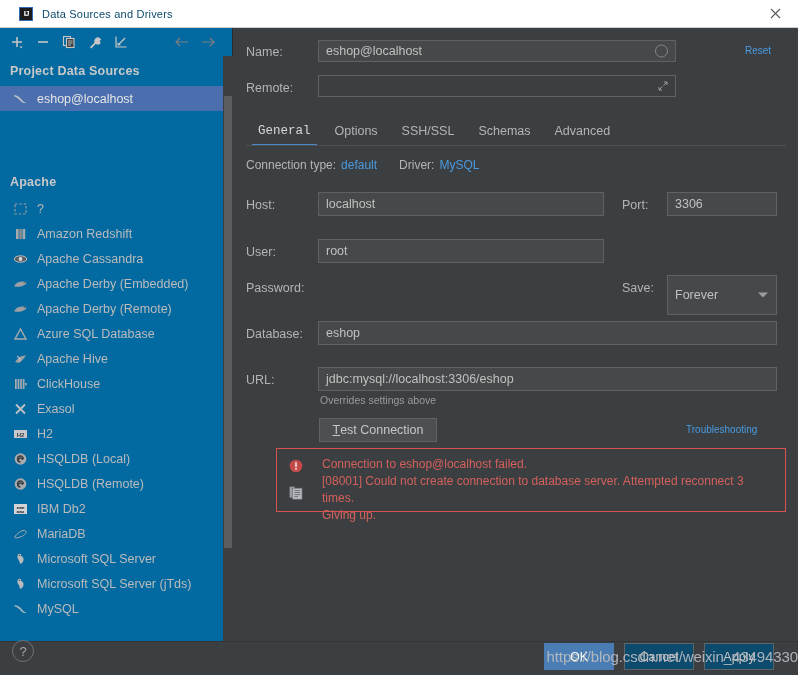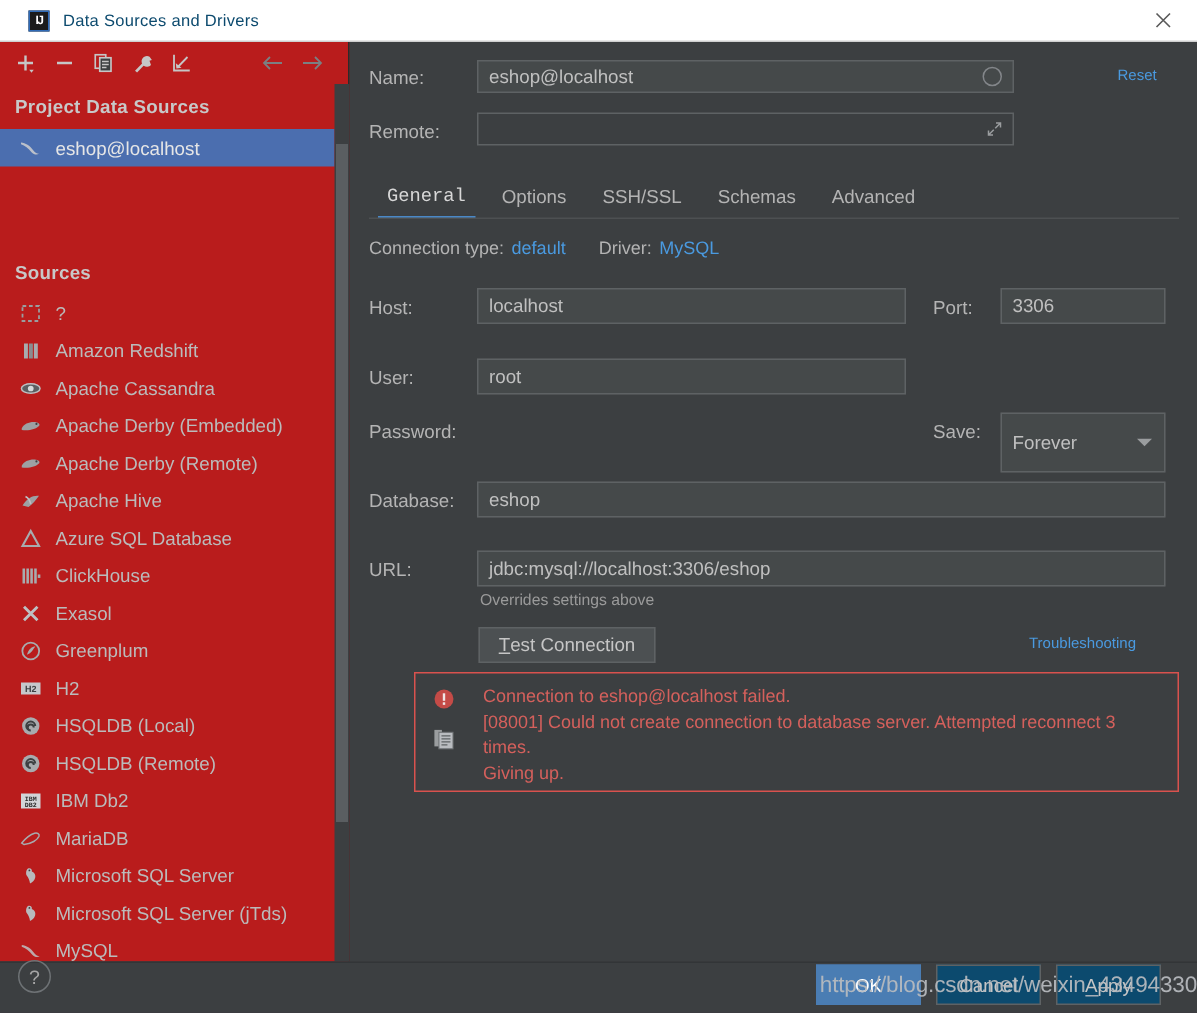--- a/index.html
+++ b/index.html
@@ -35,21 +35,21 @@
   }
   .tb-close {
     position: absolute; right: 0; top: 0; width: 46px; height: 27px;
     display: flex; align-items: center; justify-content: center;
     color: #5A5A5A; font-size: 15px; cursor: pointer;
   }
 
   
   .leftpanel {
     position: absolute; left: 0; top: 28px; width: 233px; height: 613px;
-    background: #b91c1c;
+    background: #0369a1;
     border-right: 1px solid #2B2B2B;
   }
   .ltoolbar {
     position: absolute; left: 0; top: 0; width: 233px; height: 28px;
     display: flex; align-items: center;
   }
   .tbtn {
     width: 26px; height: 26px; display: flex; align-items: center;
     justify-content: center; cursor: pointer; position: relative;
   }
@@ -154,21 +154,21 @@
 
   
   .select-arrow {
     position: absolute; right: 8px; top: 50%; transform: translateY(-50%);
     width: 0; height: 0; border-left: 5px solid transparent;
     border-right: 5px solid transparent; border-top: 5px solid #9A9D9F;
   }
 
   
   .errbox {
-    position: absolute; left: 276px; top: 448px; width: 510px; height: 80px;
+    position: absolute; left: 276px; top: 448px; width: 510px; height: 64px;
     border: 1px solid #D9524E; background: #3C3F41;
   }
   .err-ico {
     position: absolute; left: 12px; top: 10px; width: 14px; height: 14px;
   }
   .err-copy {
     position: absolute; left: 12px; top: 36px; width: 14px; height: 15px;
     cursor: pointer;
   }
   .err-text {
@@ -268,21 +268,21 @@
 
     <div class="tree-row selected" style="position:absolute; left:0; top:58px; width:223px;">
       <div class="tree-ico">
         <svg width="16" height="14" viewBox="0 0 16 14">
           <path d="M2 3 C5 3.5 8 5 10 8 C11 9.5 12.5 10.5 14 10.5 C12.5 11.5 10.5 11 9 9.5 C7 7 4.5 5 2 4.2 Z" fill="#CFCFCF" opacity=".85"></path>
         </svg>
       </div>
       <div class="tree-label">eshop@localhost</div>
     </div>
 
-    <div class="section-label" style="top:147px">Sources</div>
+    <div class="section-label" style="top:147px">Apache</div>
 
     <div class="tree" id="driver-list" style="top:168px">
         <div class="tree-row">
           <div class="tree-ico">
             <svg width="15" height="14" viewBox="0 0 15 14">
               <rect x="2" y="2" width="11" height="10" fill="none" stroke="#9A9D9F" stroke-width="1.2" stroke-dasharray="2.5 1.8"></rect>
             </svg>
           </div>
           <div class="tree-label">?</div>
         </div>
@@ -319,62 +319,53 @@
             <svg width="15" height="14" viewBox="0 0 15 14">
               <path d="M1.5 8.5 C3 5.5 7 4 11 4.5 C13 4.8 13.8 6 13 7 C11 9 6 10.5 1.5 9.6 Z" fill="#9DA0A3"></path>
               <circle cx="11.3" cy="5.6" r=".7" fill="#3C3F41"></circle>
             </svg>
           </div>
           <div class="tree-label">Apache Derby (Remote)</div>
         </div>
         <div class="tree-row">
           <div class="tree-ico">
             <svg width="15" height="14" viewBox="0 0 15 14">
+              <path d="M7.5 2 L13 12 L2 12 Z" fill="none" stroke="#A8ABAE" stroke-width="1.4"></path>
+            </svg>
+          </div>
+          <div class="tree-label">Azure SQL Database</div>
+        </div>
+        <div class="tree-row">
+          <div class="tree-ico">
+            <svg width="15" height="14" viewBox="0 0 15 14">
               <path d="M2 10 C5 5 9 3 13 3.5 C11 6 9 9 6 11 Z" fill="#9DA0A3"></path>
               <path d="M4 4 C6 5 7 7 7.5 9" stroke="#BDBFC2" stroke-width="1.1" fill="none"></path>
             </svg>
           </div>
           <div class="tree-label">Apache Hive</div>
-        </div>
-        <div class="tree-row">
-          <div class="tree-ico">
-            <svg width="15" height="14" viewBox="0 0 15 14">
-              <path d="M7.5 2 L13 12 L2 12 Z" fill="none" stroke="#A8ABAE" stroke-width="1.4"></path>
-            </svg>
-          </div>
-          <div class="tree-label">Azure SQL Database</div>
         </div>
         <div class="tree-row">
           <div class="tree-ico">
             <svg width="15" height="14" viewBox="0 0 15 14">
               <rect x="2" y="2" width="1.7" height="10" fill="#A8ABAE"></rect>
               <rect x="4.6" y="2" width="1.7" height="10" fill="#A8ABAE"></rect>
               <rect x="7.2" y="2" width="1.7" height="10" fill="#A8ABAE"></rect>
               <rect x="9.8" y="2" width="1.7" height="10" fill="#A8ABAE"></rect>
               <rect x="12.2" y="6" width="1.7" height="2.3" fill="#A8ABAE"></rect>
             </svg>
           </div>
           <div class="tree-label">ClickHouse</div>
         </div>
         <div class="tree-row">
           <div class="tree-ico">
             <svg width="15" height="14" viewBox="0 0 15 14">
               <path d="M3 2.5 L12 11.5 M12 2.5 L3 11.5" stroke="#BDBFC2" stroke-width="1.9"></path>
             </svg>
           </div>
           <div class="tree-label">Exasol</div>
-        </div>
-        <div class="tree-row">
-          <div class="tree-ico">
-            <svg width="15" height="14" viewBox="0 0 15 14">
-              <circle cx="7.5" cy="7" r="5.6" fill="none" stroke="#A8ABAE" stroke-width="1.2"></circle>
-              <path d="M5 9.5 C6 5.5 8.5 4 10.5 4 C9 6 8 8.5 5 9.5 Z" fill="#A8ABAE"></path>
-            </svg>
-          </div>
-          <div class="tree-label">Greenplum</div>
         </div>
         <div class="tree-row">
           <div class="tree-ico">
             <svg width="15" height="14" viewBox="0 0 15 14">
               <rect x="1" y="3" width="13" height="8" fill="#C6C8CB"></rect>
               <text x="7.5" y="9.5" font-size="6" font-family="Liberation Sans, sans-serif" font-weight="bold" fill="#3C3F41" text-anchor="middle">H2</text>
             </svg>
           </div>
           <div class="tree-label">H2</div>
         </div>

